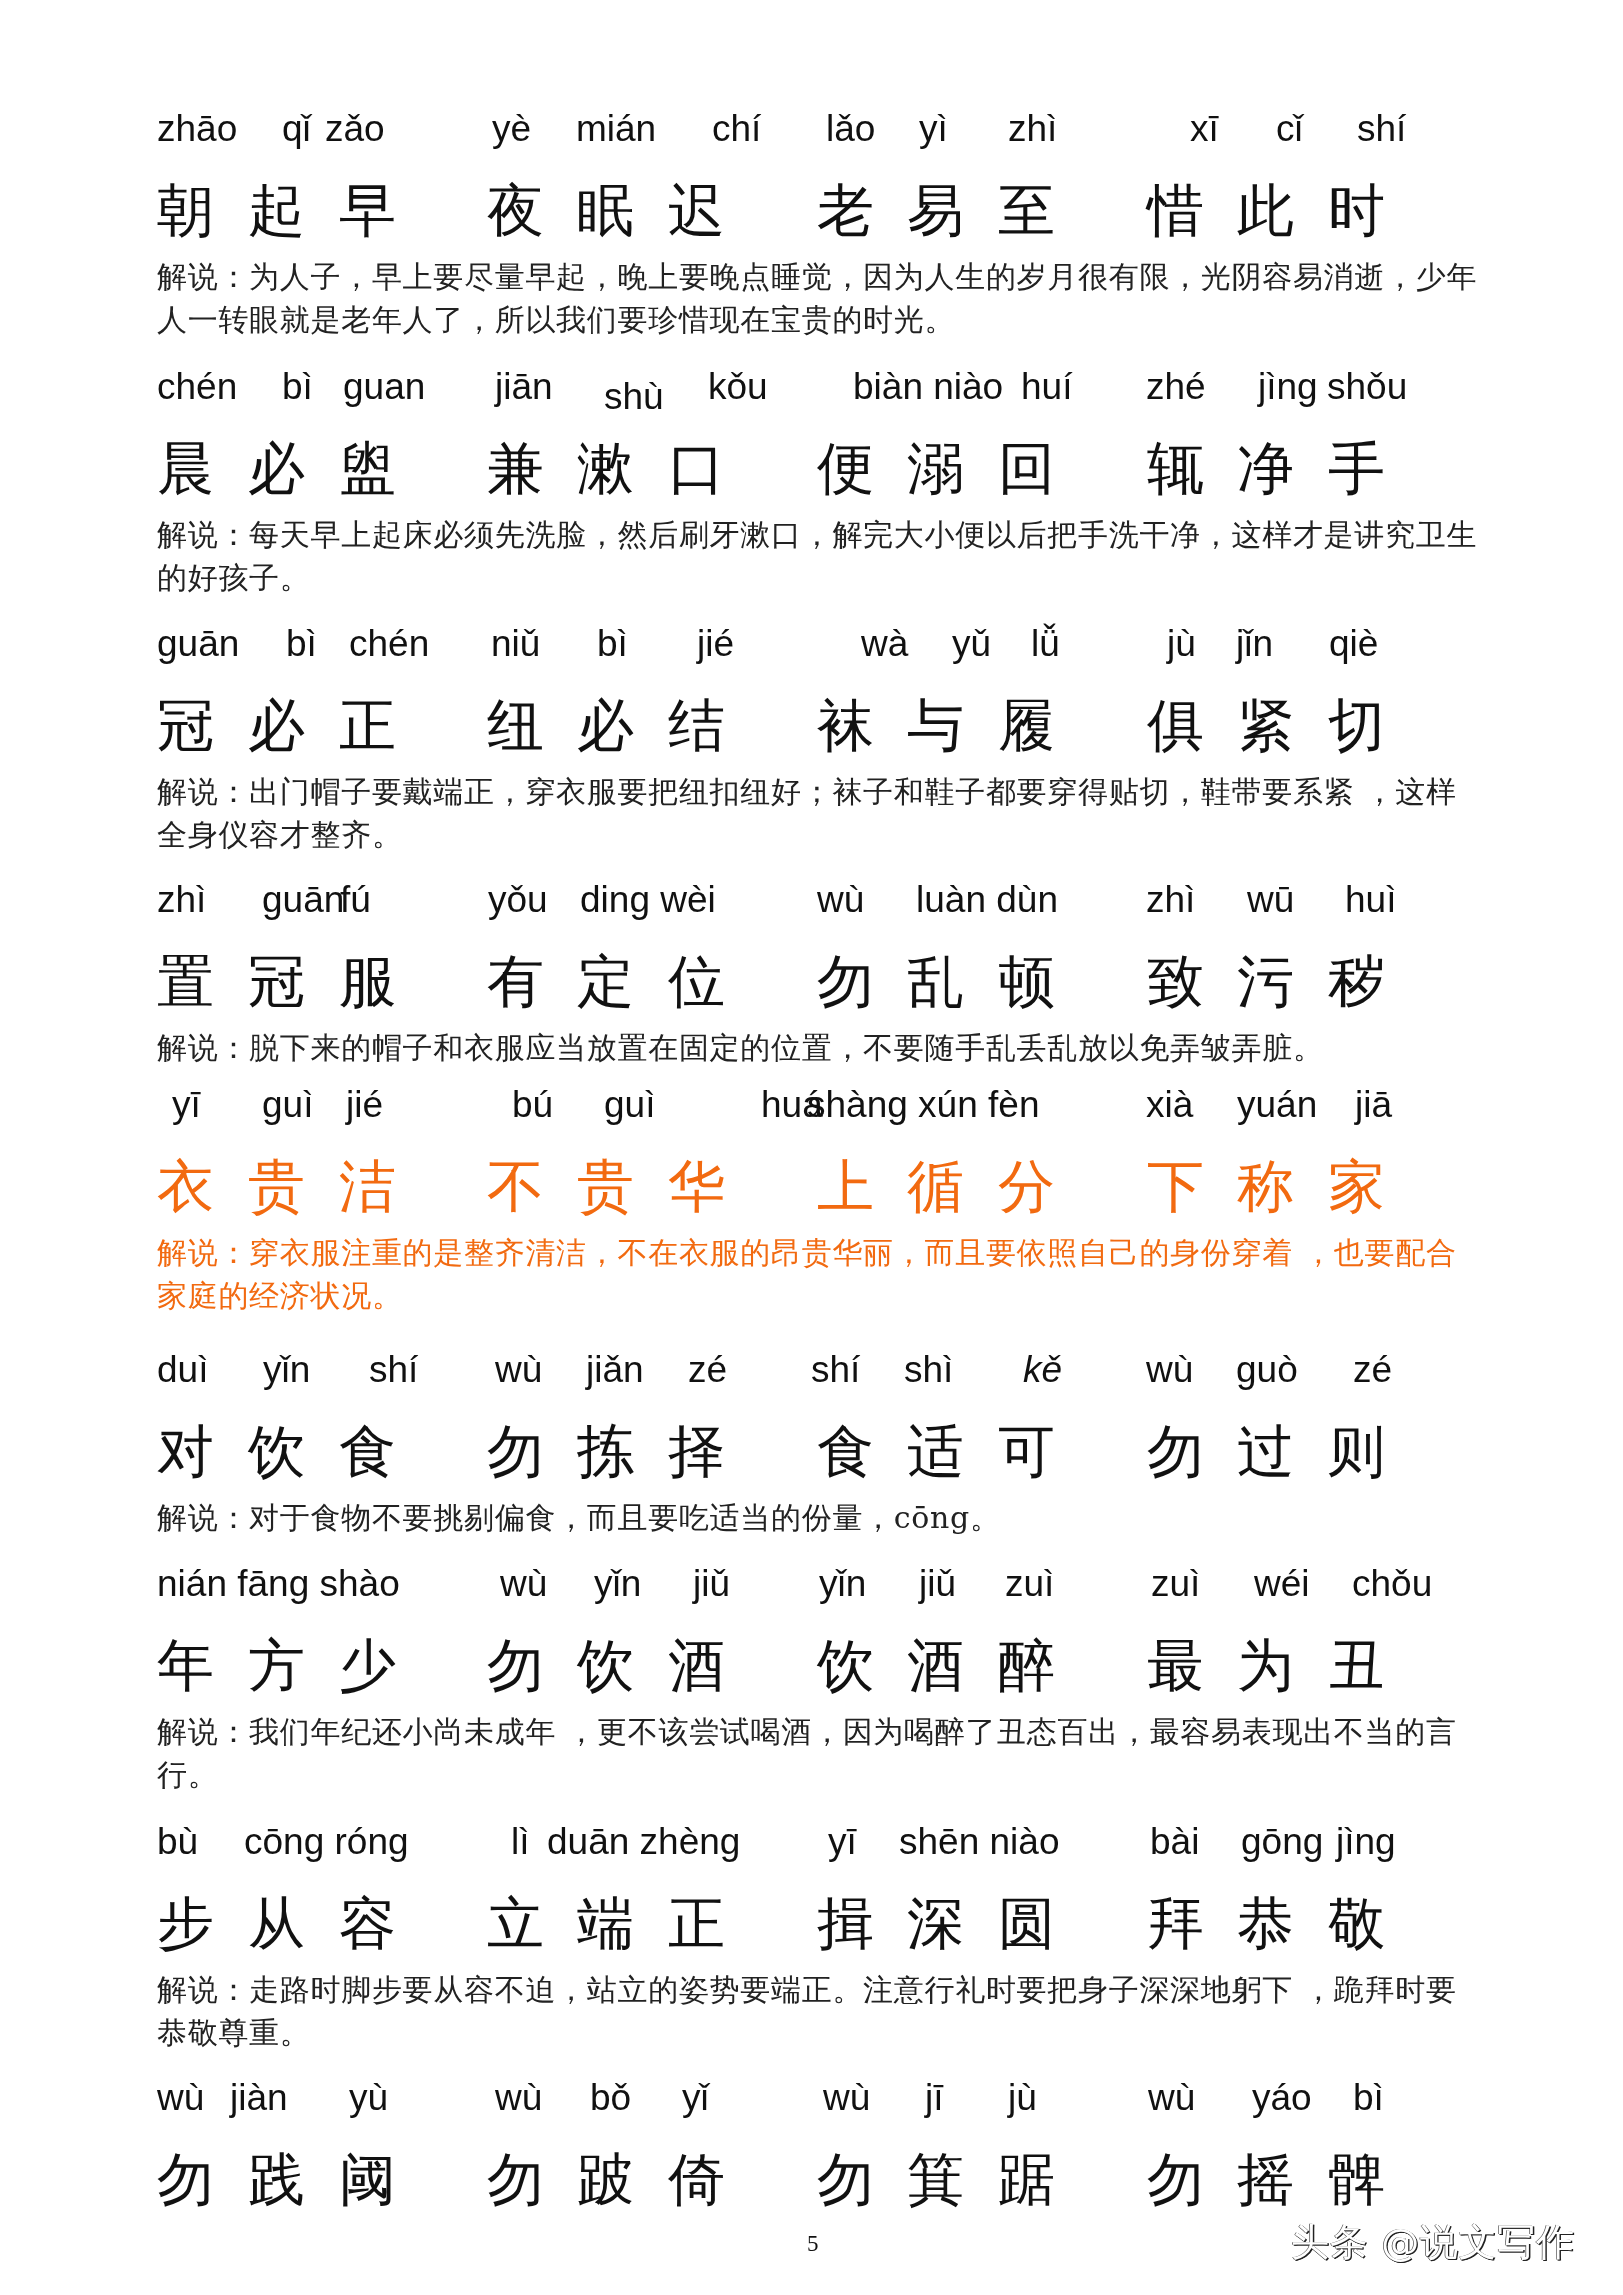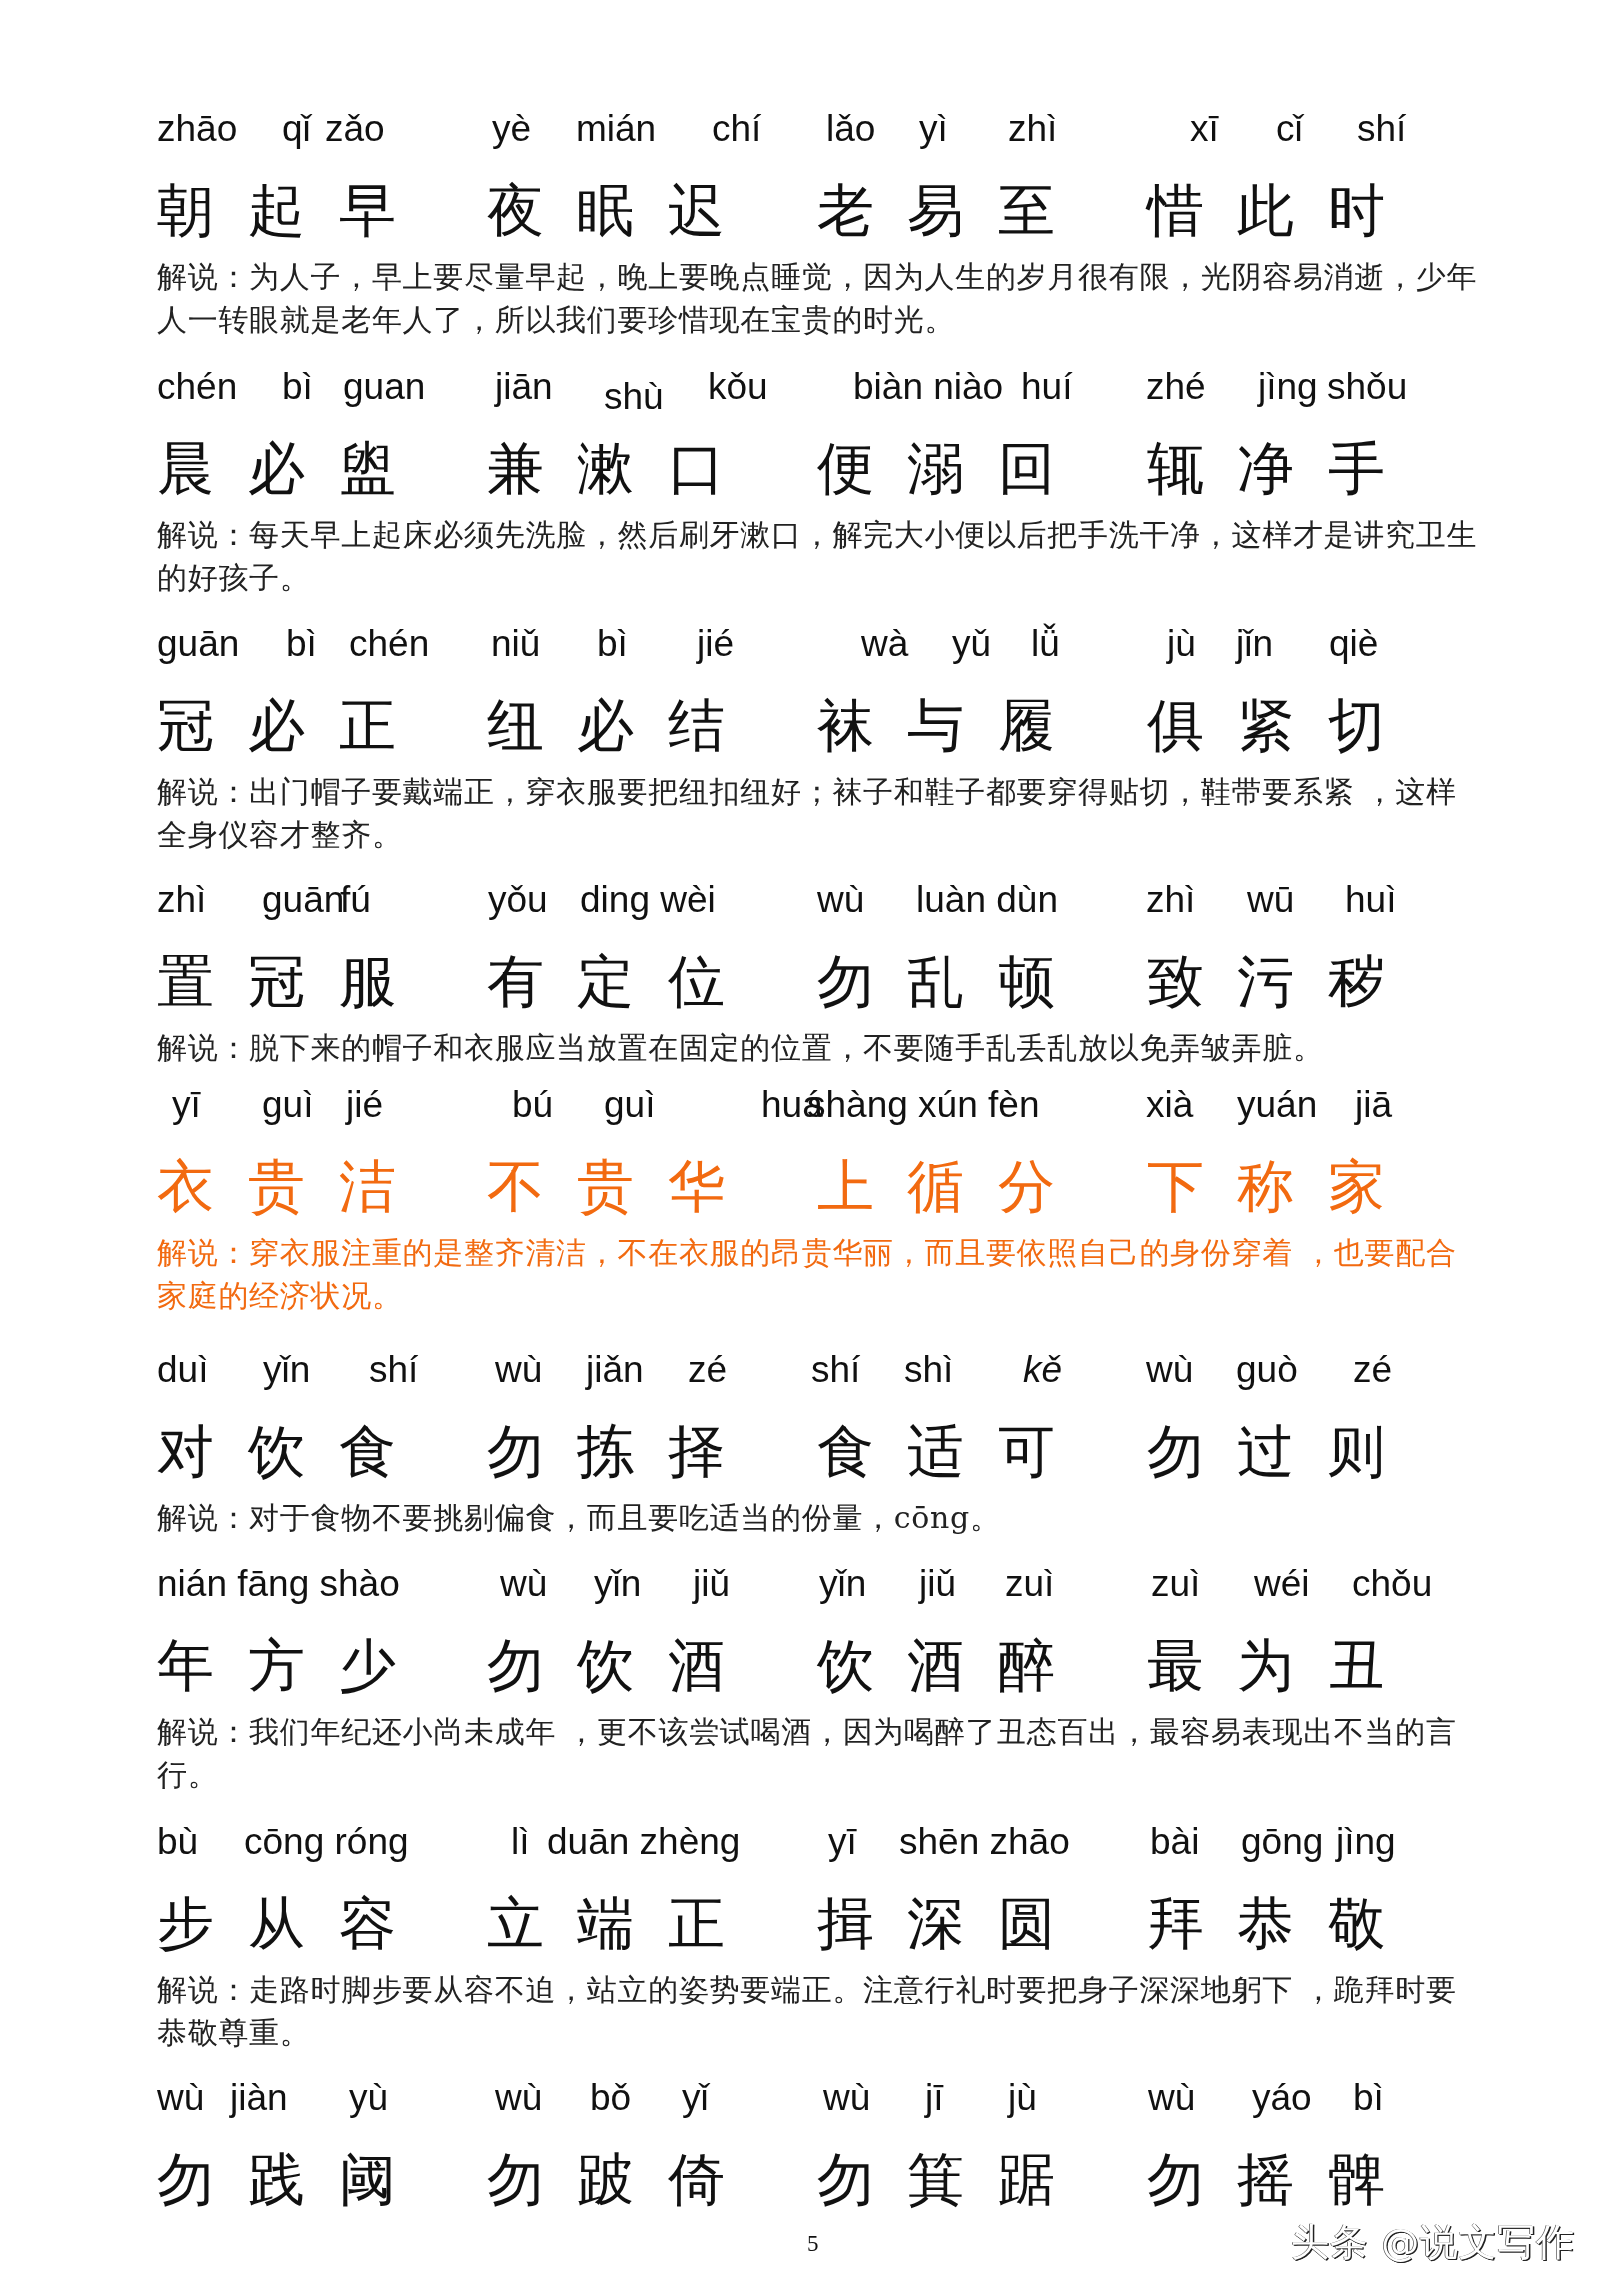--- a/index.html
+++ b/index.html
@@ -237,21 +237,21 @@
       </div>
       <div class="expl">解说：我们年纪还小尚未成年 ，更不该尝试喝酒，因为喝醉了丑态百出，最容易表现出不当的言行。</div>
     </div>
     <div class="block" style="top: 1822px;">
       <div class="pinyin-row">
         <span class="py" style="left: 157px;">bù</span>
         <span class="py" style="left: 244px;">cōng róng</span>
         <span class="py" style="left: 511px;">lì</span>
         <span class="py" style="left: 547px;">duān zhèng</span>
         <span class="py" style="left: 828px;">yī</span>
-        <span class="py" style="left: 899px;">shēn zhāo</span>
+        <span class="py" style="left: 899px;">shēn niào</span>
         <span class="py" style="left: 1150px;">bài</span>
         <span class="py" style="left: 1241px;">gōng</span>
         <span class="py" style="left: 1336px;">jìng</span>
       </div>
       <div class="hanzi-row">
         <span class="hz" style="left: 157px;">步</span>
         <span class="hz" style="left: 248px;">从</span>
         <span class="hz" style="left: 339px;">容</span>
         <span class="hz" style="left: 487px;">立</span>
         <span class="hz" style="left: 577px;">端</span>

